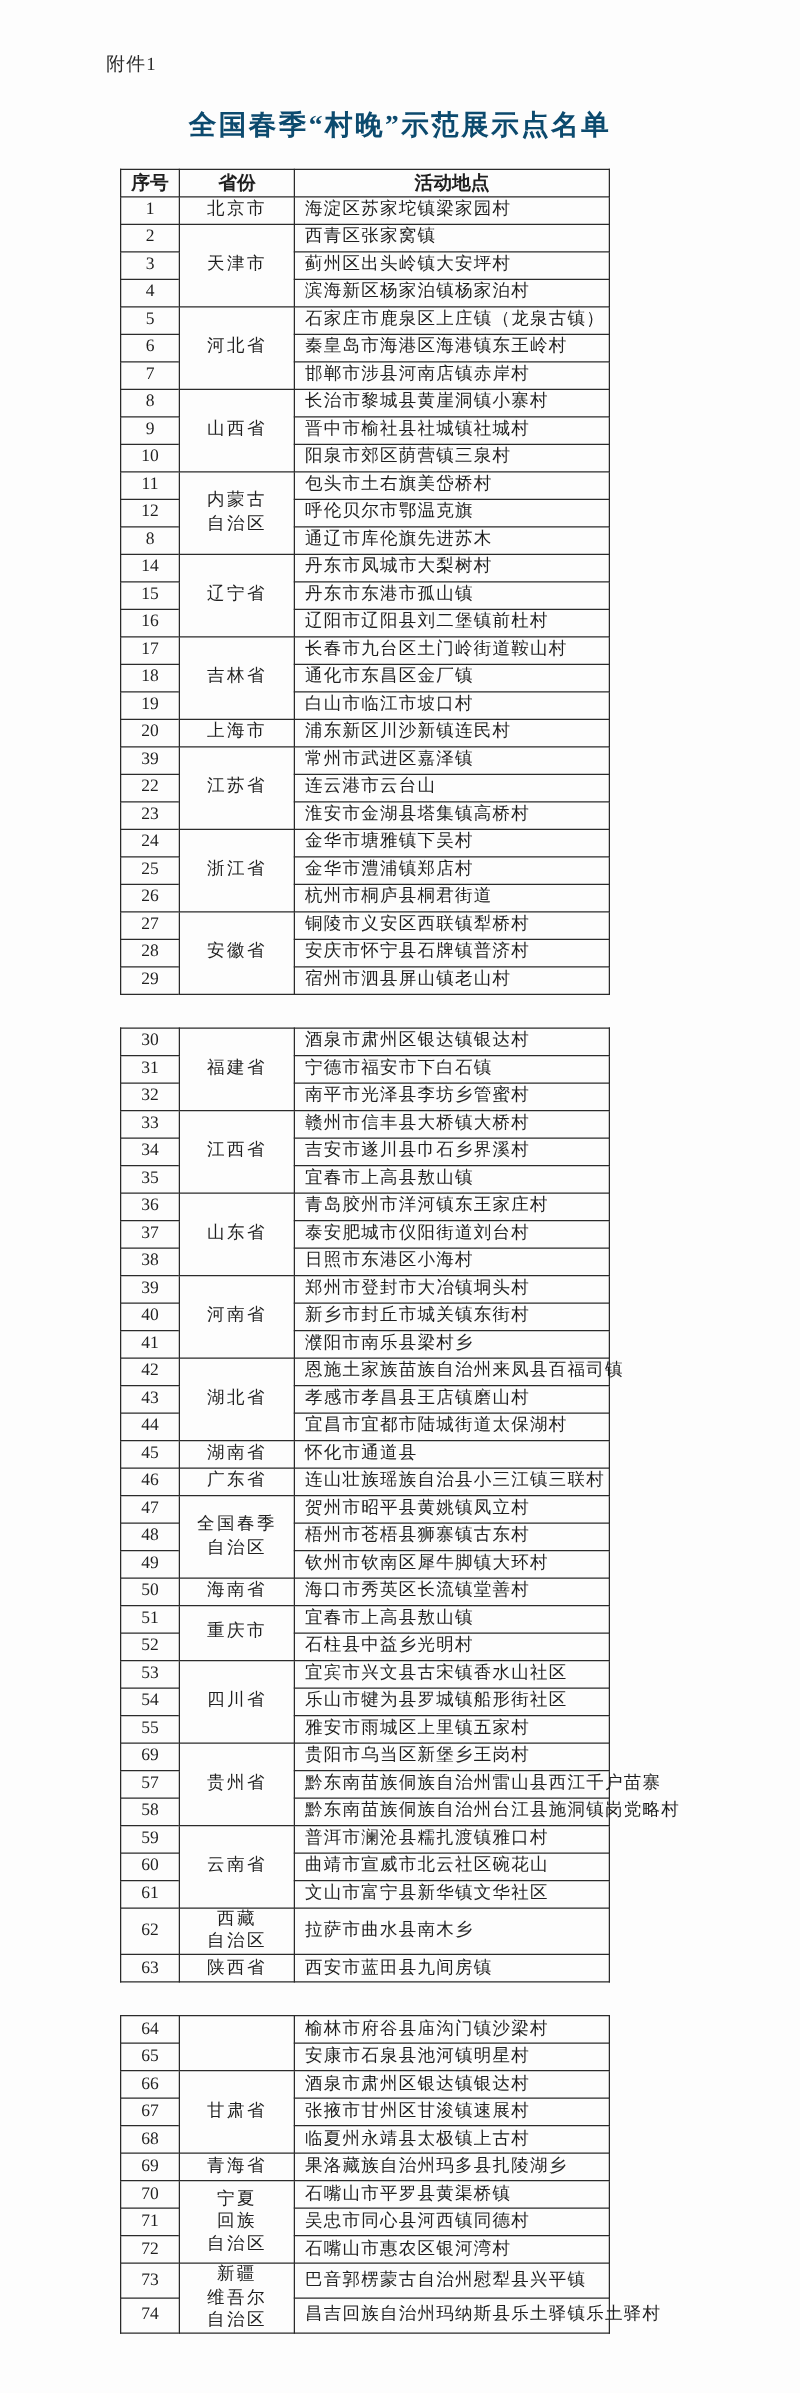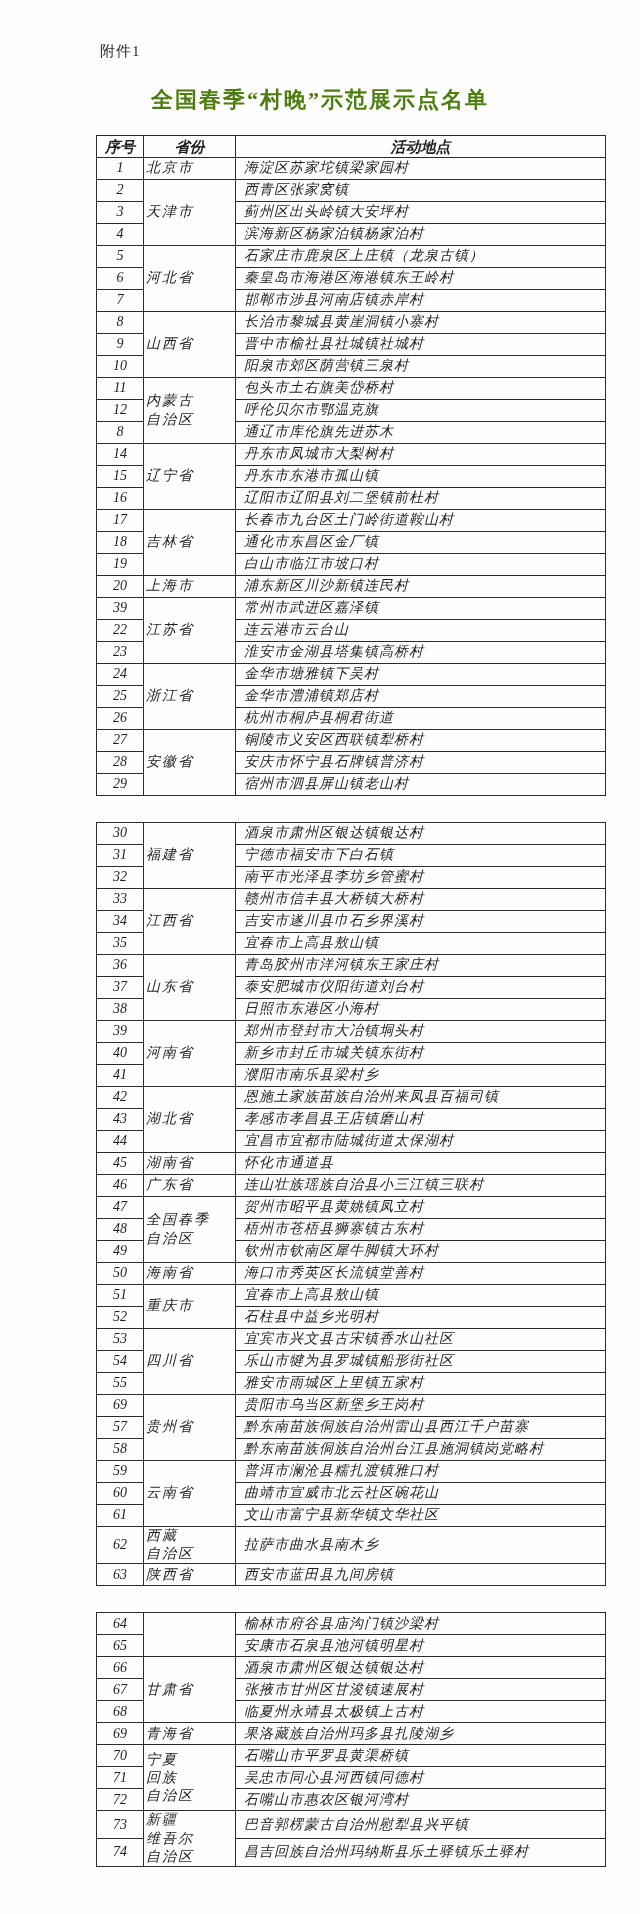--- a/index.html
+++ b/index.html
@@ -4,34 +4,34 @@
 <style>
   html,body{margin:0;padding:0;}
   body{
     width:640px;
     background:#fdfdfd;
     color:#1f1f1f;
     font-family:"Liberation Serif","DejaVu Serif",serif;
   }
   .page{padding:42px 0 52px 0;}
   .attachment{
-    margin-left:60px;
+    margin-left:45px;
     font-size:15px;
     letter-spacing:1px;
     color:#2a2a2a;
     padding-left:40px;
   }
   .title{
     text-align:center;
     font-size:22px;
     font-weight:bold;
     letter-spacing:2px;
     margin:24px 0 20px 0;
   }
-  .tables{width:510px;margin-left:96px;font-style:italic;}
+  .tables{width:392px;margin-left:96px;}
   table{
     border-collapse:collapse;
     width:100%;
     table-layout:fixed;
     margin:0 0 26px 0;
   }
   col.c-no{width:47px;}
   col.c-prov{width:92px;}
   th,td{
     border:1.5px solid #2b2b2b;
@@ -42,37 +42,37 @@
     vertical-align:middle;
   }
   th{
     font-family:"Liberation Sans","DejaVu Sans",sans-serif;
     font-weight:bold;
     text-align:center;
     font-size:15px;
   }
   td.no{text-align:center;letter-spacing:0;}
   td.prov{
-    text-align:left;
+    text-align:center;
     white-space:pre-line;
     letter-spacing:2px;
   }
   td.loc{
     text-align:left;
     padding-left:8px;
     letter-spacing:1px;
     white-space:nowrap;
   }
 </style>
 </head>
 <body>
 
 <div class="page">
   <div class="attachment">附件1</div>
-  <h1 class="title" style="color: #4d7c0f; text-align: center;">全国春季“村晚”示范展示点名单</h1>
+  <h1 class="title" style="color: #0c4a6e; text-align: center;">全国春季“村晚”示范展示点名单</h1>
   <div class="tables" id="tables">
       <table>
         <colgroup>
           <col class="c-no">
           <col class="c-prov">
           <col class="c-loc">
         </colgroup>
         <thead>
           <tr>
             <th>序号</th>

